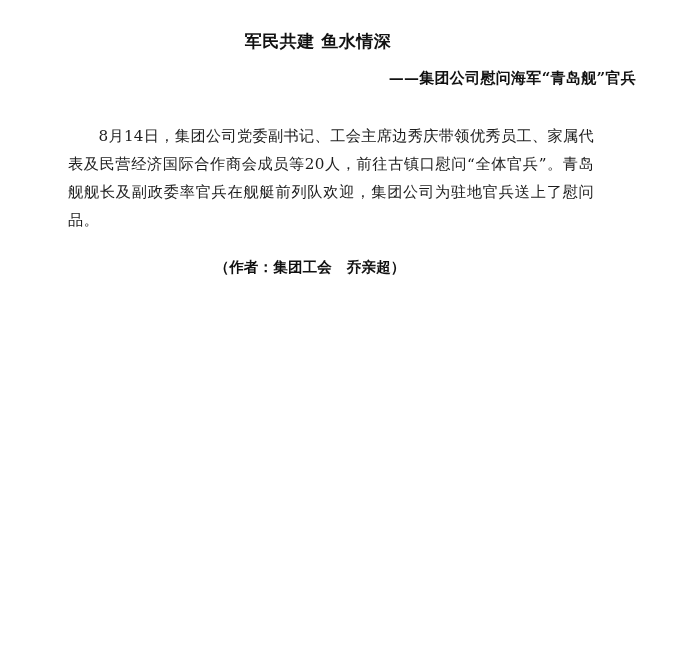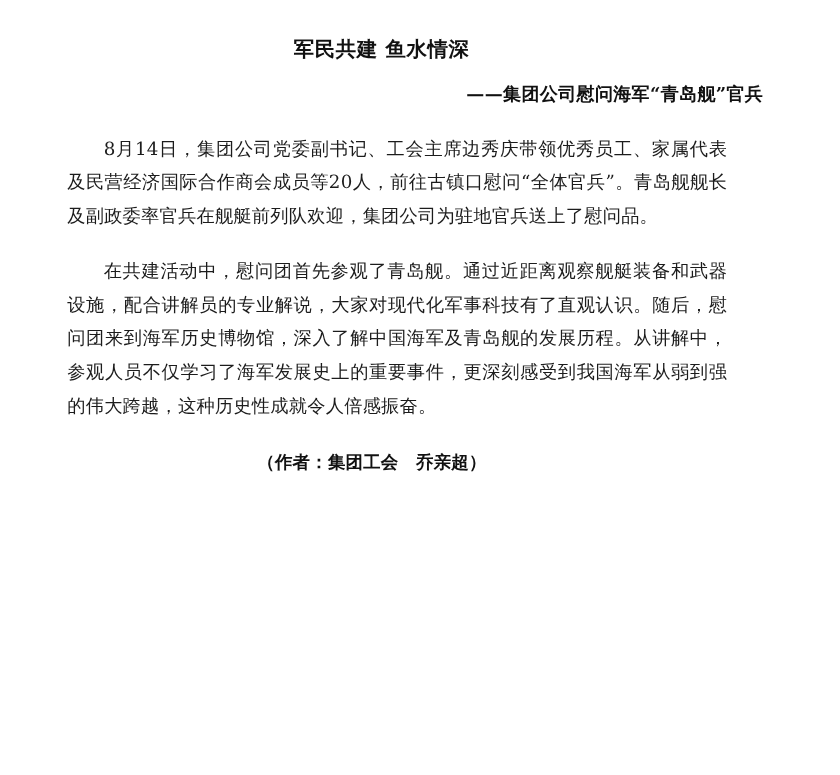--- a/index.html
+++ b/index.html
@@ -36,21 +36,21 @@
     text-align: right;
     font-family: "DejaVu Serif", "Liberation Serif", serif;
     font-weight: bold;
     font-size: 15px;
     color: #111111;
     margin: 0;
     padding-top: 16px;
     letter-spacing: 0.3px;
   }
   .body-text {
-    margin: 0;
+    margin: 12px;
     padding: 0 30px 0 56px;
     padding-top: 22px;
   }
   .para {
     margin: 0 0 18px 0;
     font-size: 15.2px;
     line-height: 28px;
     text-align: justify;
     text-justify: inter-ideograph;
     text-indent: 2em;
@@ -76,18 +76,17 @@
 <body>
 
 <div class="page">
 
   <h1 class="doc-title">军民共建  鱼水情深</h1>
 
   <div class="doc-subtitle">——集团公司慰问海军“青岛舰”官兵</div>
 
   <div class="body-text">
     <p class="para">8月14日，集团公司党委副书记、工会主席边秀庆带领优秀员工、家属代表及民营经济国际合作商会成员等20人，前往古镇口慰问“全体官兵”。青岛舰舰长及副政委率官兵在舰艇前列队欢迎，集团公司为驻地官兵送上了慰问品。</p>
-    <p class="para">在共建活动中，慰问团首先参观了青岛舰。通过近距离观察舰艇装备和武器设施，配合讲解员的专业解说，大家对现代化军事科技有了直观认识。随后，慰问团来到海军历史博物馆，深入了解中国海军及青岛舰的发展历程。从讲解中，参观人员不仅学习了海军发展史上的重要事件，更深刻感受到我国海军从弱到强的伟大跨越，这种历史性成就令人倍感振奋。</p>
 
     <div class="signature">（作者：集团工会　乔亲超）</div>
   </div>
 
 </div>
 
 </body></html>

